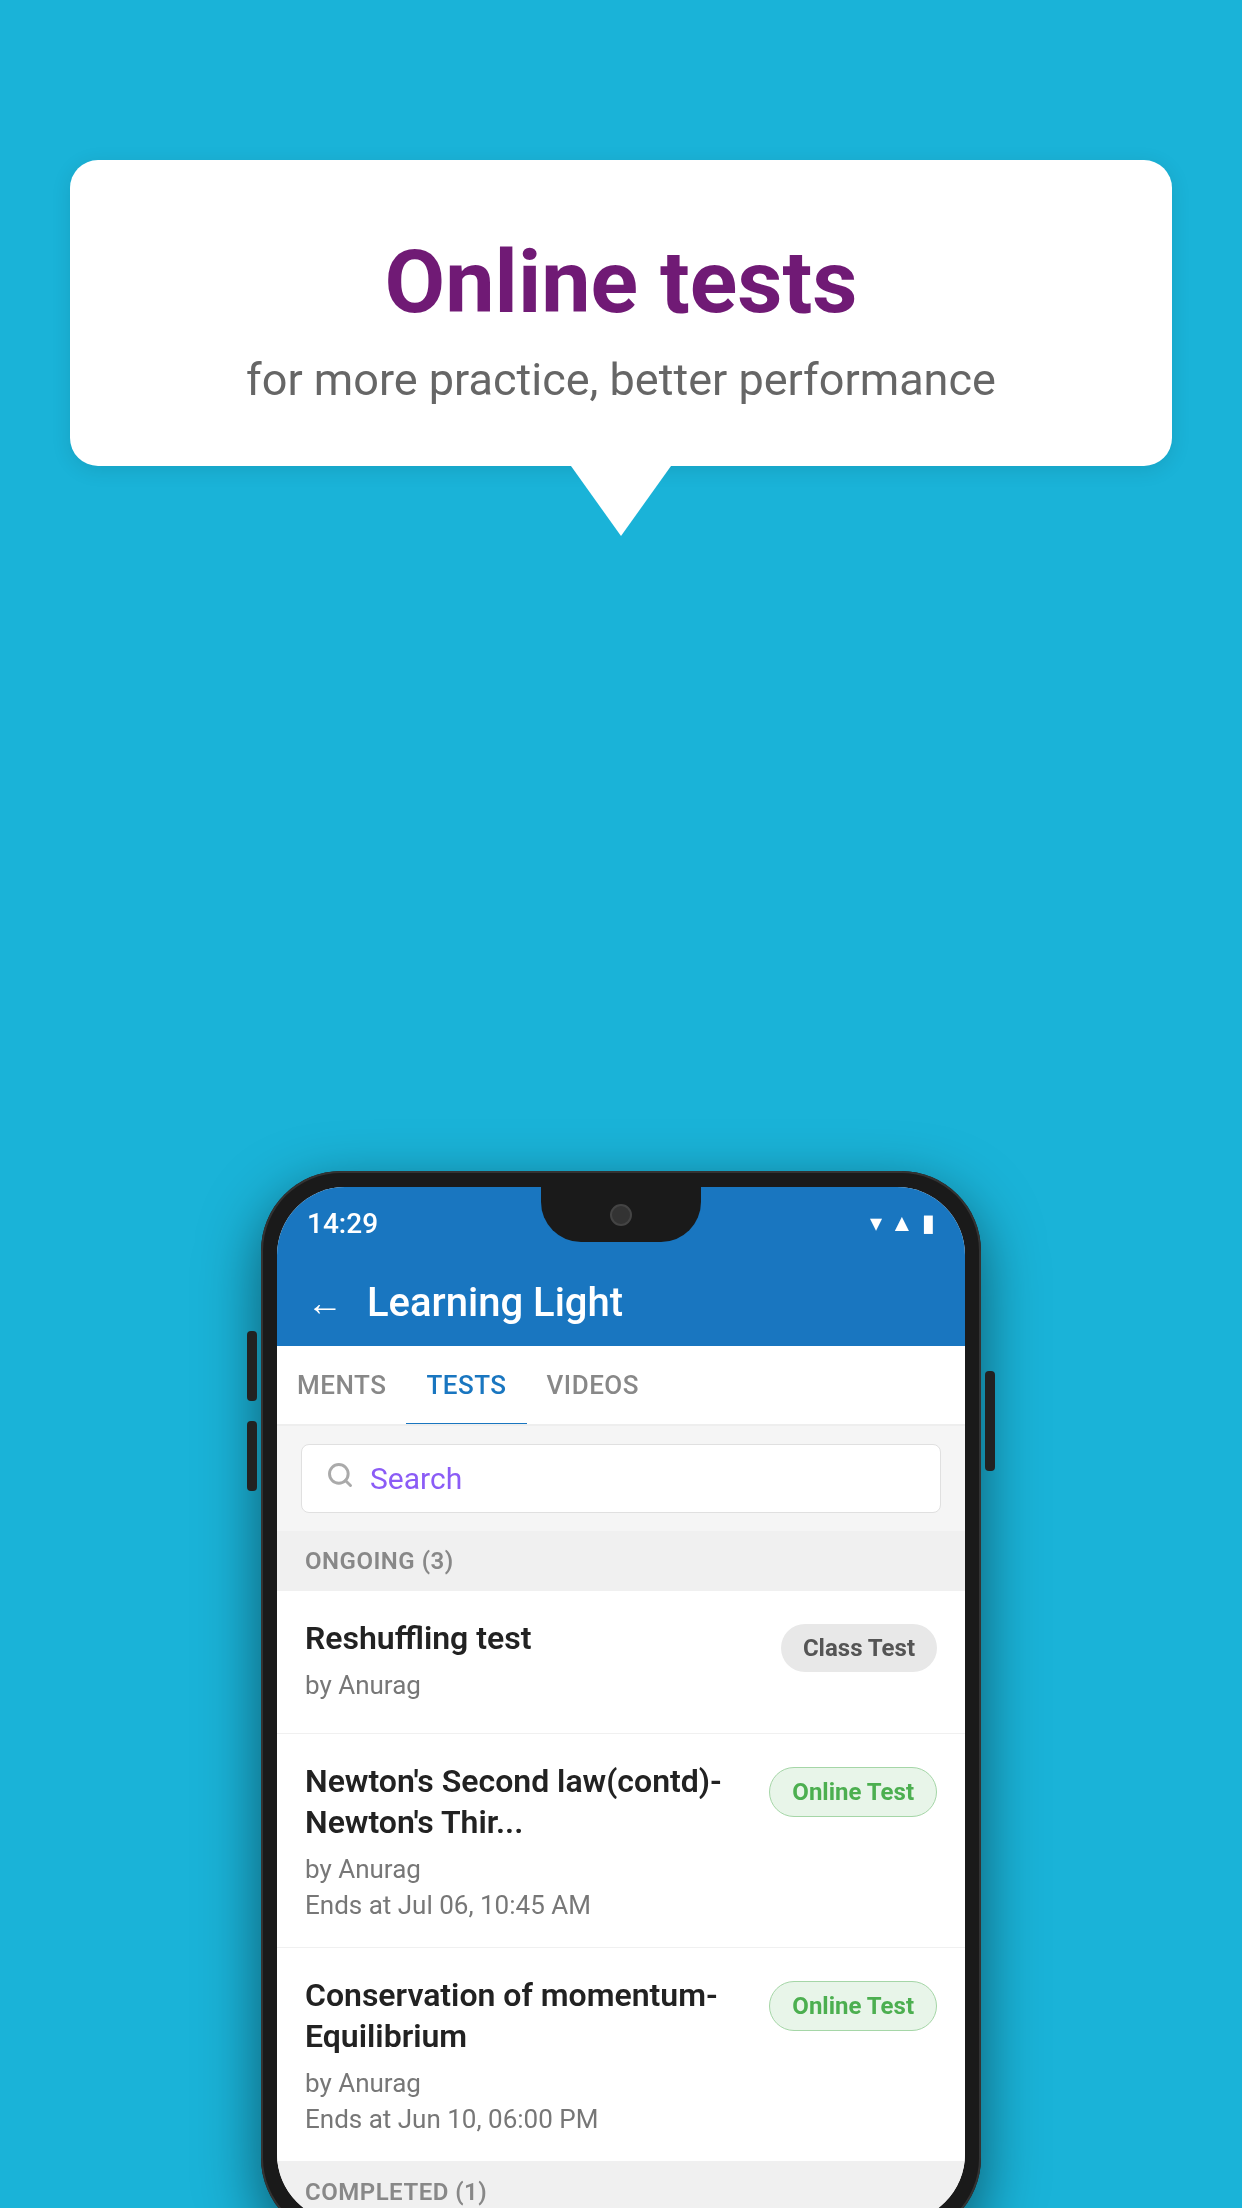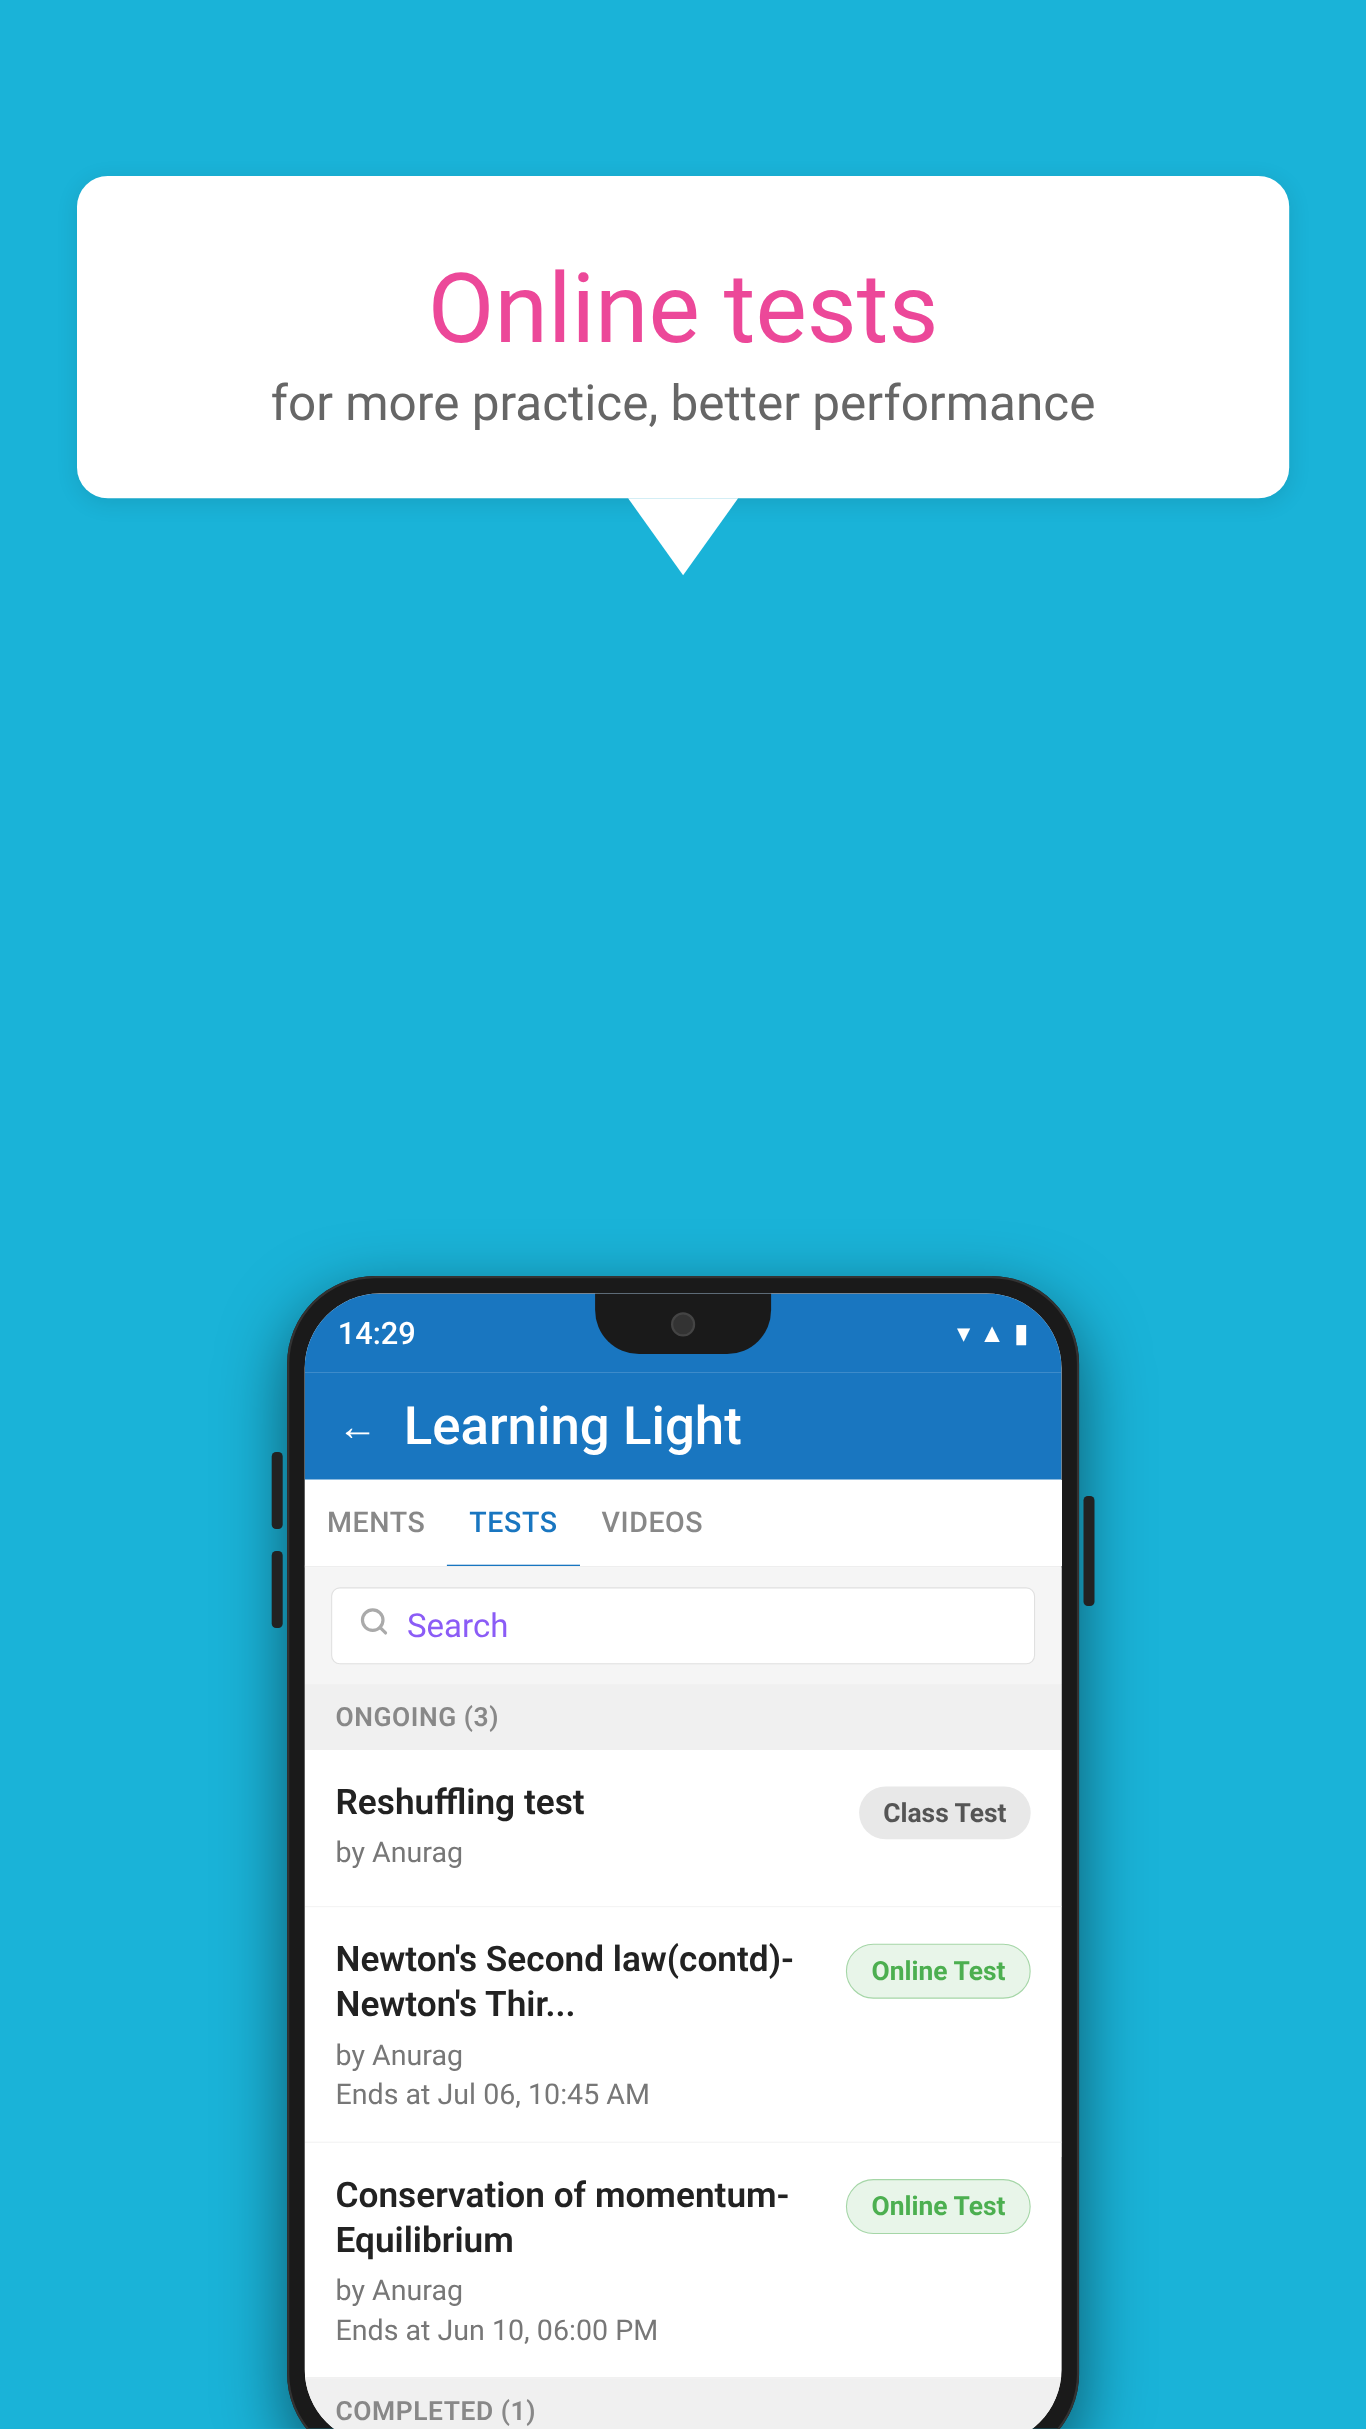--- a/index.html
+++ b/index.html
@@ -24,24 +24,24 @@
     }
     .speech-bubble {
       background: white;
       border-radius: 28px;
       padding: 70px 60px 60px 60px;
       text-align: center;
       width: 100%;
       box-shadow: 0 4px 20px rgba(0,0,0,0.1);
     }
     .speech-bubble-title {
-      color: #ec4899;
+      color: #701a75;
       font-size: 88px;
-      font-weight: 400;
-      margin-bottom: 7px;
+      font-weight: 700;
+      margin-bottom: 20px;
     }
     .speech-bubble-subtitle {
       color: #666;
       font-size: 45px;
       font-weight: 400;
     }
     .speech-bubble-arrow {
       width: 0;
       height: 0;
       border-left: 50px solid transparent;
@@ -124,21 +124,21 @@
       display: flex;
       align-items: center;
       gap: 24px;
     }
     .back-arrow {
       color: white;
       font-size: 36px;
     }
     .app-title {
       color: white;
-      font-size: 48px;
+      font-size: 40px;
       font-weight: 500;
     }
 
     
     .tabs-container {
       background: white;
       display: flex;
       border-bottom: 2px solid #eee;
       overflow-x: hidden;
     }

